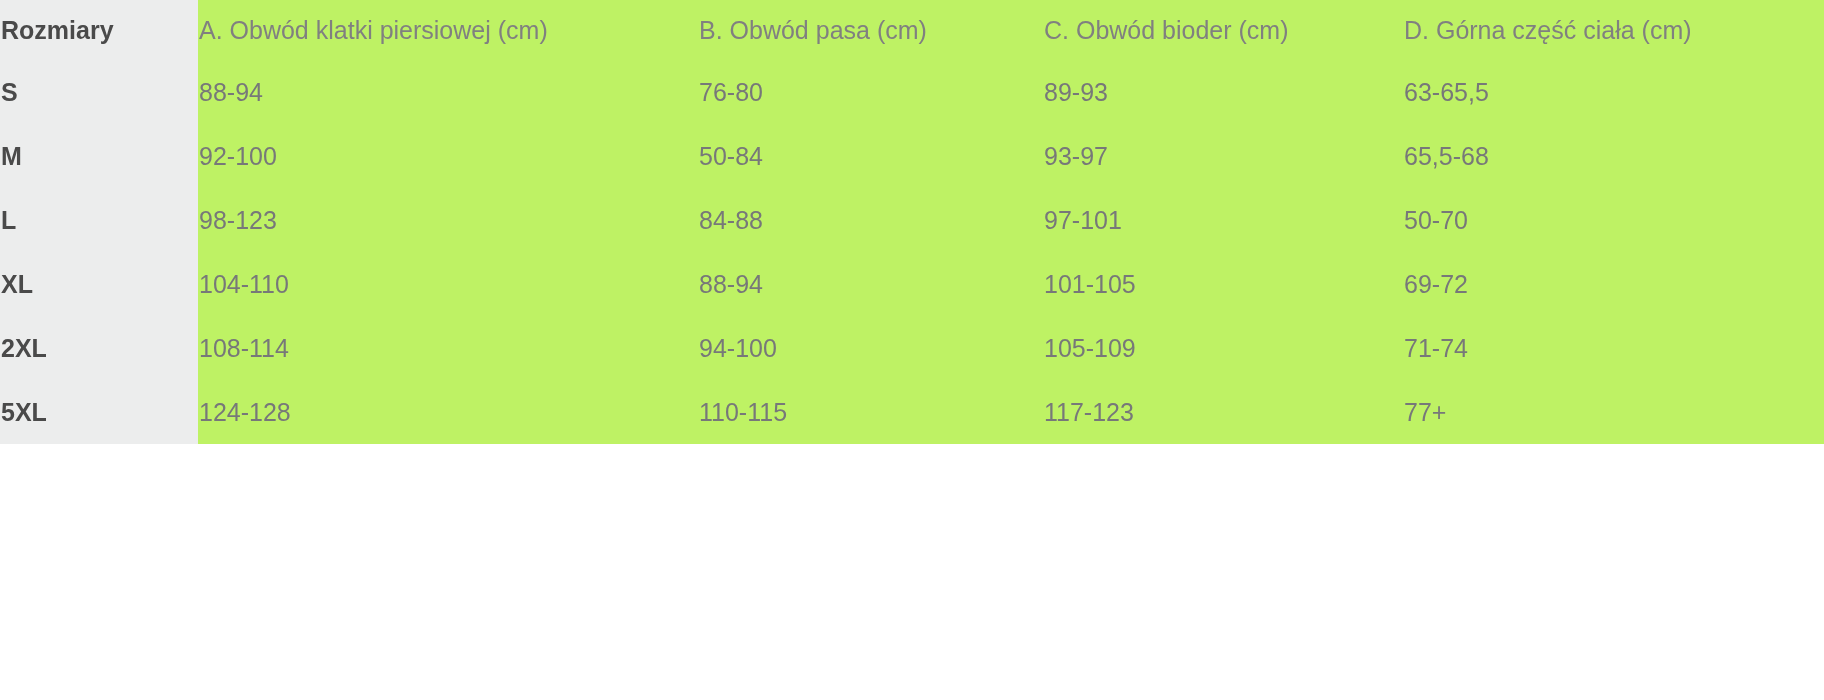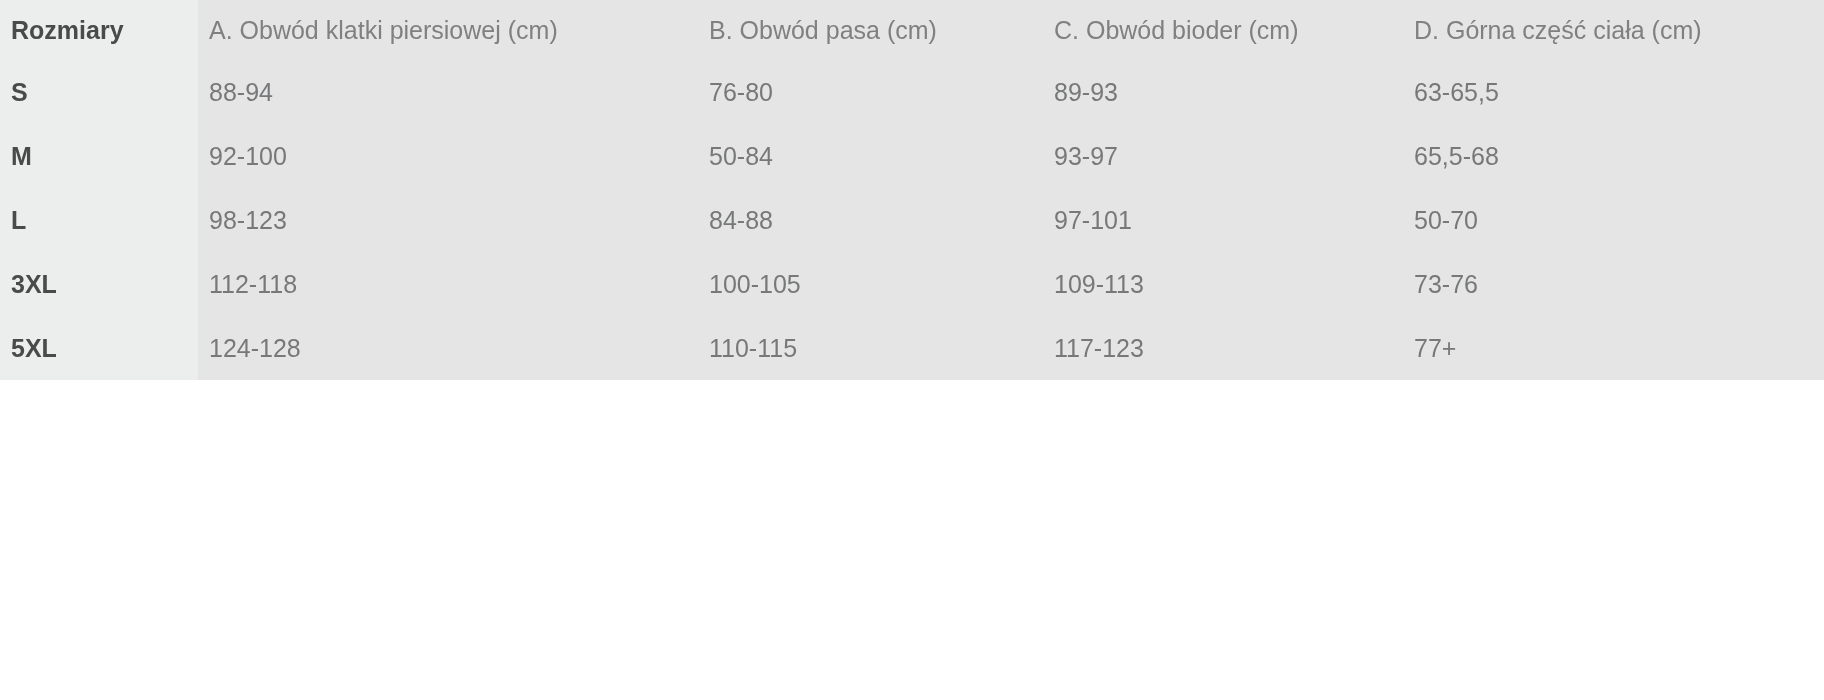--- a/index.html
+++ b/index.html
@@ -18,21 +18,21 @@
     width: 1824px;
     table-layout: fixed;
   }
   .size-table col.c-size   { width: 198px; }
   .size-table col.c-a      { width: 500px; }
   .size-table col.c-b      { width: 345px; }
   .size-table col.c-c      { width: 360px; }
   .size-table col.c-d      { width: 421px; }
 
   .size-table td, .size-table th {
-    padding: 11px;
+    padding: 1px;
     margin: 0;
     vertical-align: middle;
     text-align: left;
     border: none;
   }
 
   
   .col-size {
     background: #eceded;
     color: #4a4a4a;
@@ -47,21 +47,21 @@
     font-weight: bold;
     color: #4a4a4a;
   }
   .cell {
     color: #777879;
     font-size: 25px;
     font-weight: normal;
     padding-left: 38px;
     height: 64px;
     box-sizing: border-box;
-    background: #e5e5e5;
+    background: #bef264;
   }
   .head-row .cell {
     color: #808080;
     font-size: 25px;
   }
   
   .head-row .col-size, .head-row .cell { height: 60px; }
 </style>
 </head>
 <body>
@@ -99,25 +99,32 @@
       <td class="cell">65,5-68</td>
     </tr>
     <tr>
       <td class="col-size">L</td>
       <td class="cell">98-123</td>
       <td class="cell">84-88</td>
       <td class="cell">97-101</td>
       <td class="cell">50-70</td>
     </tr>
     <tr>
-      <td class="col-size">3XL</td>
-      <td class="cell">112-118</td>
-      <td class="cell">100-105</td>
-      <td class="cell">109-113</td>
-      <td class="cell">73-76</td>
+      <td class="col-size">XL</td>
+      <td class="cell">104-110</td>
+      <td class="cell">88-94</td>
+      <td class="cell">101-105</td>
+      <td class="cell">69-72</td>
+    </tr>
+    <tr>
+      <td class="col-size">2XL</td>
+      <td class="cell">108-114</td>
+      <td class="cell">94-100</td>
+      <td class="cell">105-109</td>
+      <td class="cell">71-74</td>
     </tr>
     <tr>
       <td class="col-size">5XL</td>
       <td class="cell">124-128</td>
       <td class="cell">110-115</td>
       <td class="cell">117-123</td>
       <td class="cell">77+</td>
     </tr>
   </tbody>
 </table>

